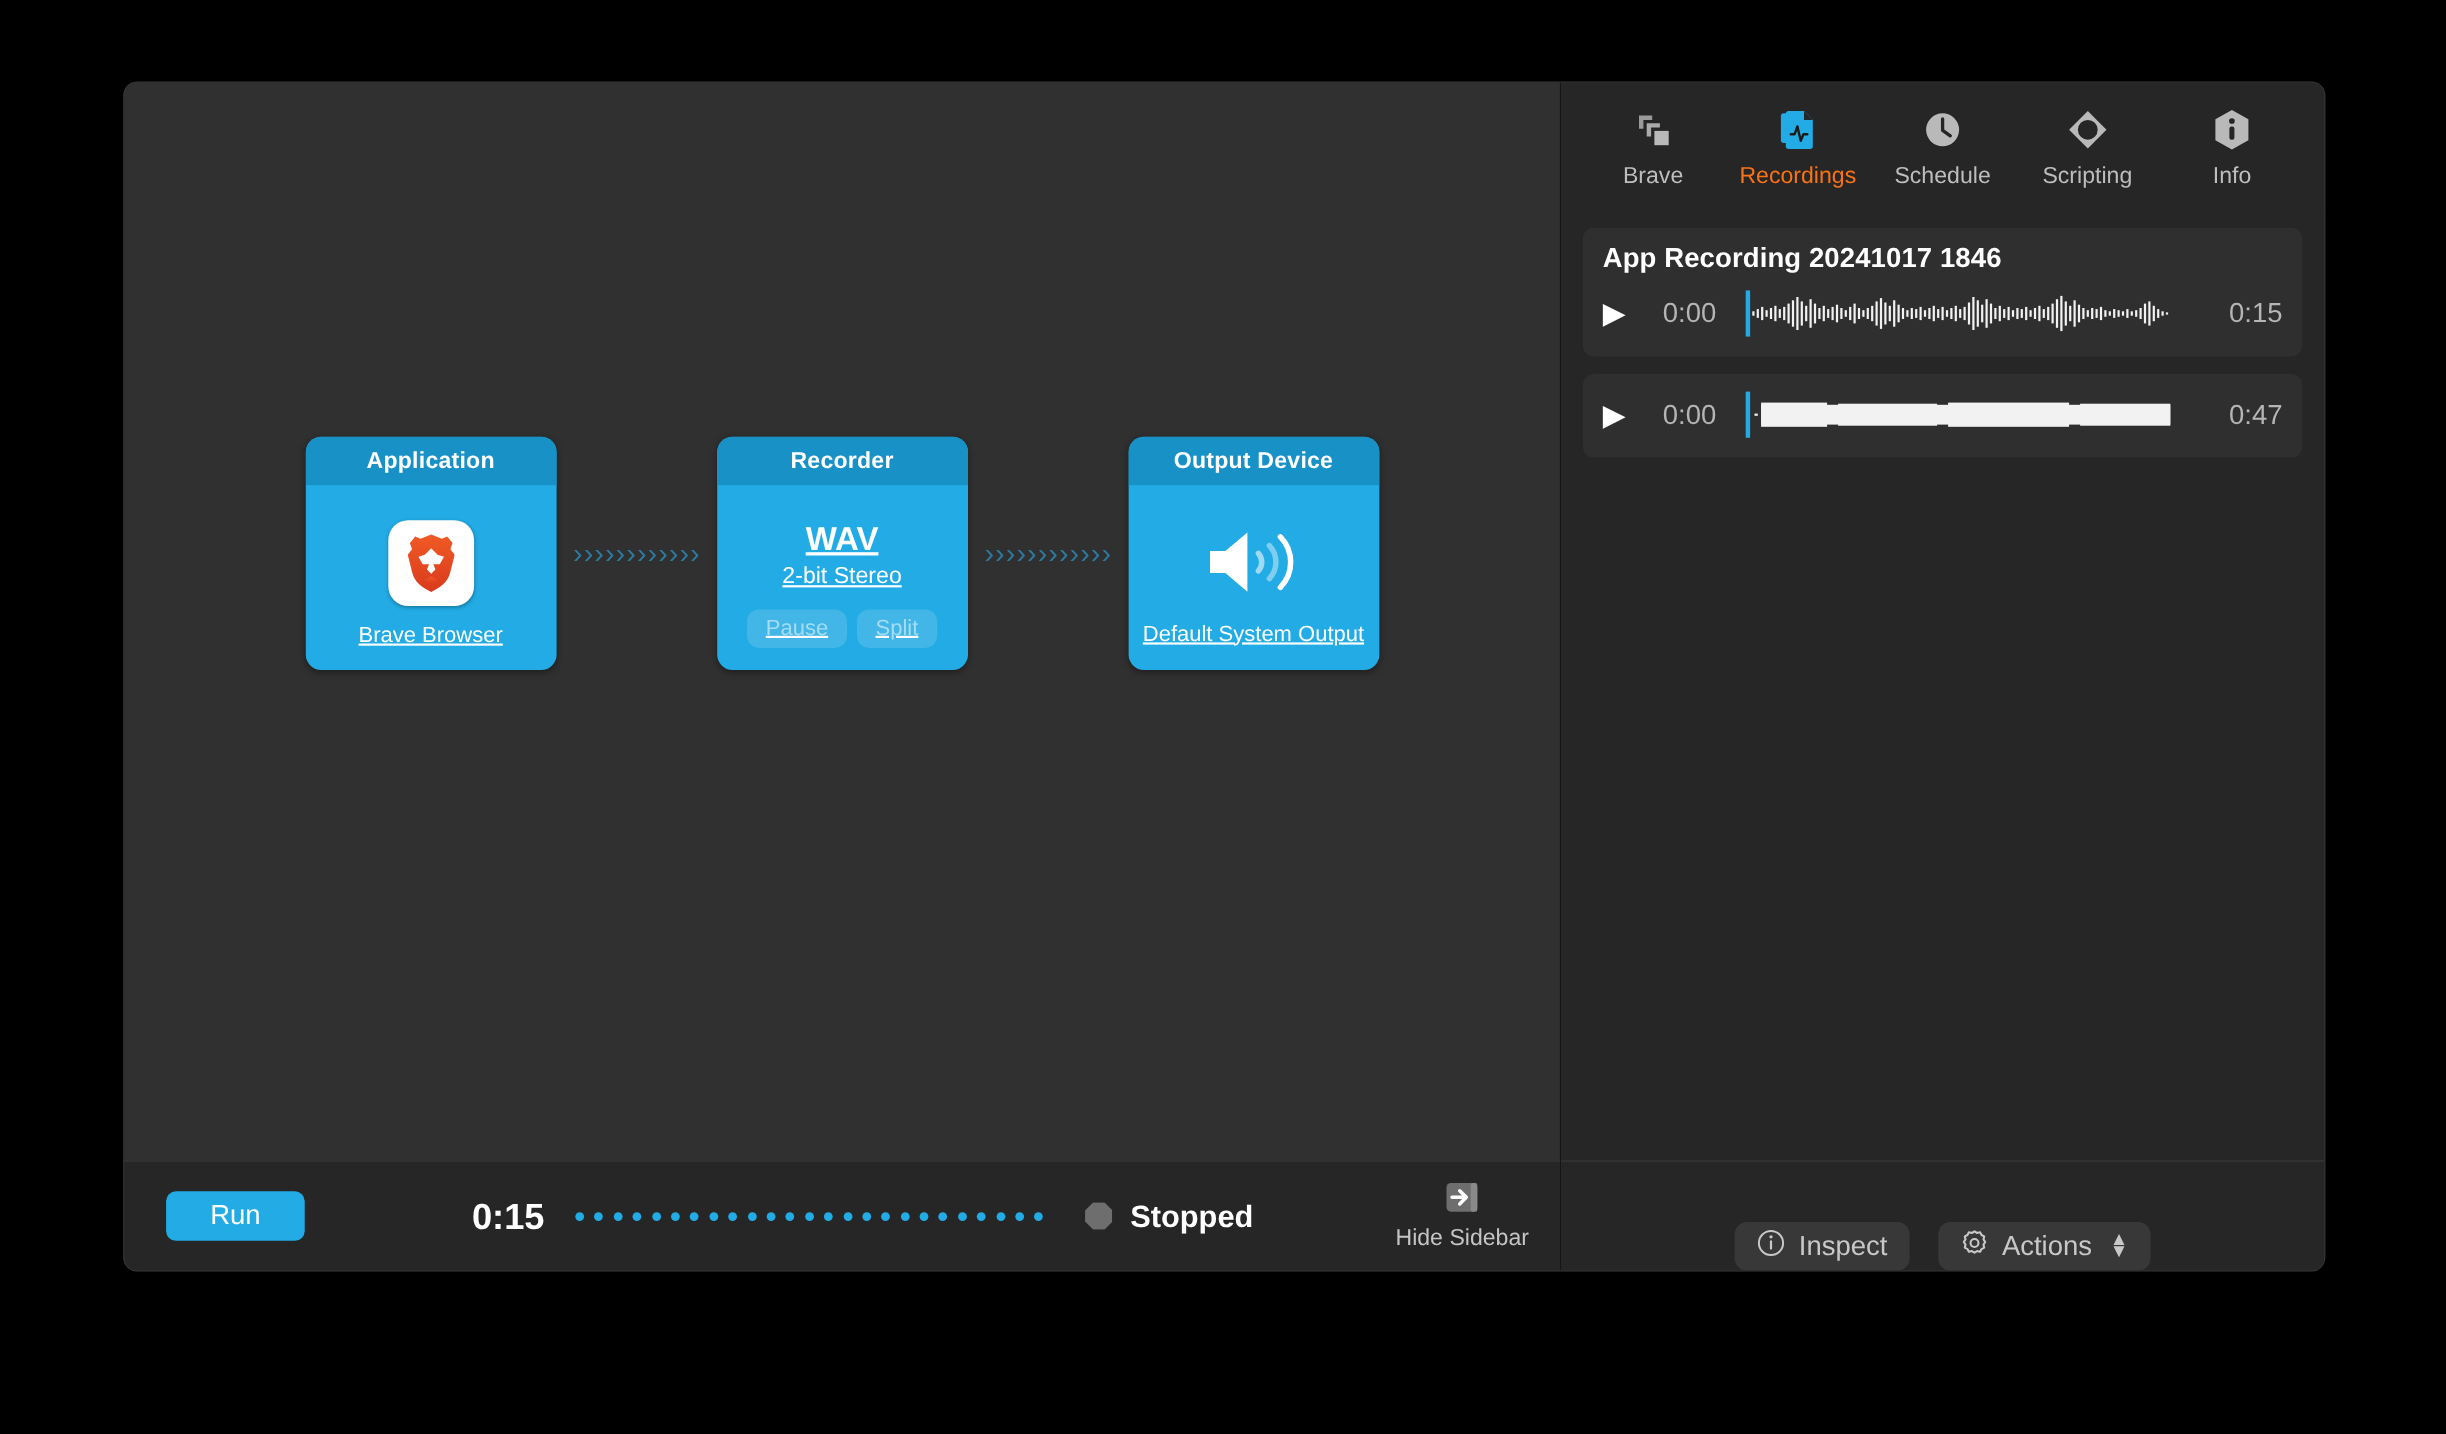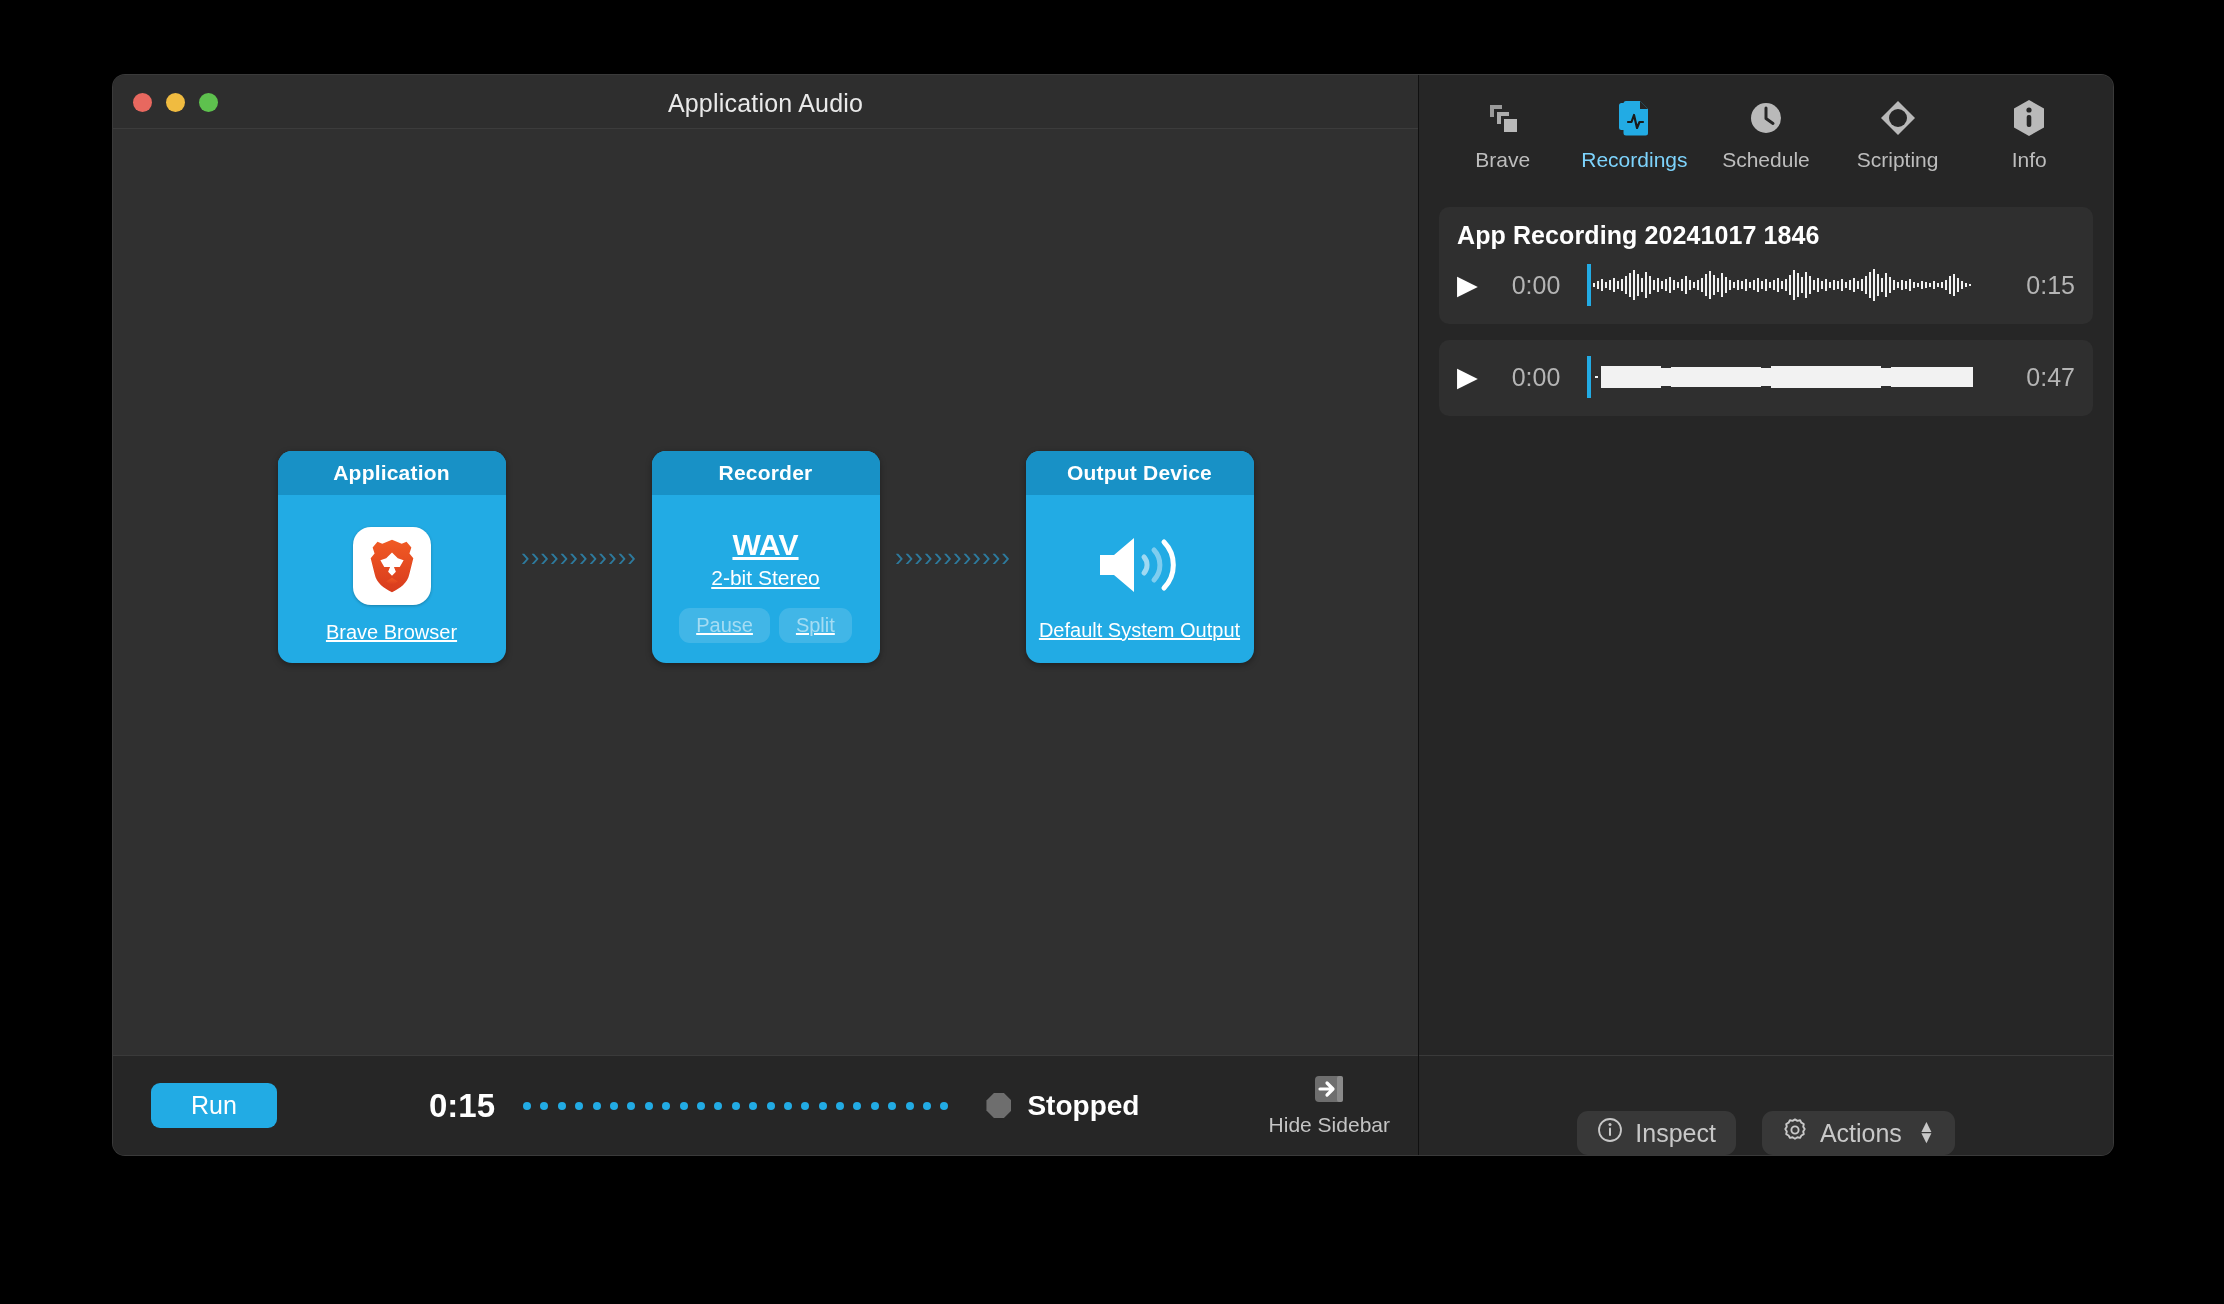--- a/index.html
+++ b/index.html
@@ -162,21 +162,21 @@
     display: flex; align-items: flex-start; justify-content: space-around;
     padding: 16px 18px 0;
     background: #262626;
   }
   .tab {
     width: 112px;
     display: flex; flex-direction: column; align-items: center; gap: 9px;
     color: #bdbdbd; font-size: 21px;
     padding-top: 6px;
   }
-  .tab.active { color: #7dd3fc; }
+  .tab.active { color: #f97316; }
   .tab-icon { height: 42px; display: flex; align-items: center; justify-content: center; }
 
   #recordings-list {
     flex: 1 1 auto; overflow: hidden;
     padding: 12px 20px 0;
     background: #262626;
   }
   .recording {
     background: #2f2f2f; border-radius: 10px;
     padding: 14px 18px 16px;
@@ -217,28 +217,20 @@
     line-height: .62; font-size: 17px; color: #c8c8c8; margin-left: 4px;
   }
 </style>
 </head>
 <body>
 
 <div id="window">
 
   <div id="left-pane">
 
-    <div id="titlebar">
-      <div id="traffic">
-        <span class="tl red"></span>
-        <span class="tl yellow"></span>
-        <span class="tl green"></span>
-      </div>
-      <div id="window-title">Application Audio</div>
-    </div>
 
     <div id="canvas">
       <div id="flow">
 
         <div class="block">
           <div class="block-header">Application</div>
           <div class="block-body">
             <div class="app-icon">
               <svg width="62" height="62" viewBox="0 0 64 64">
                 <defs>

